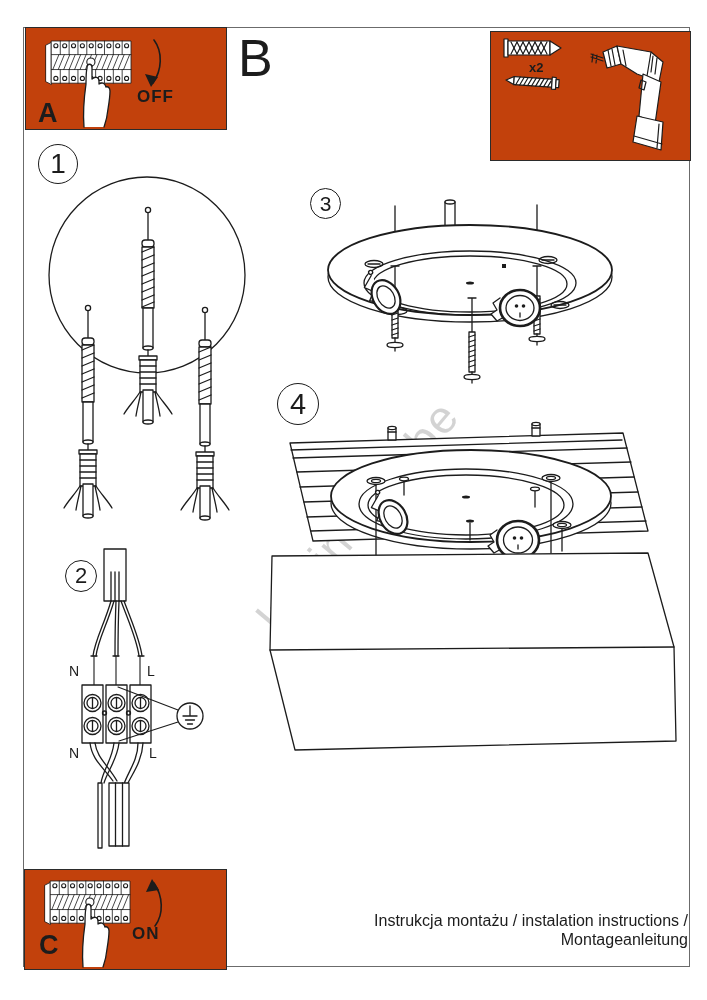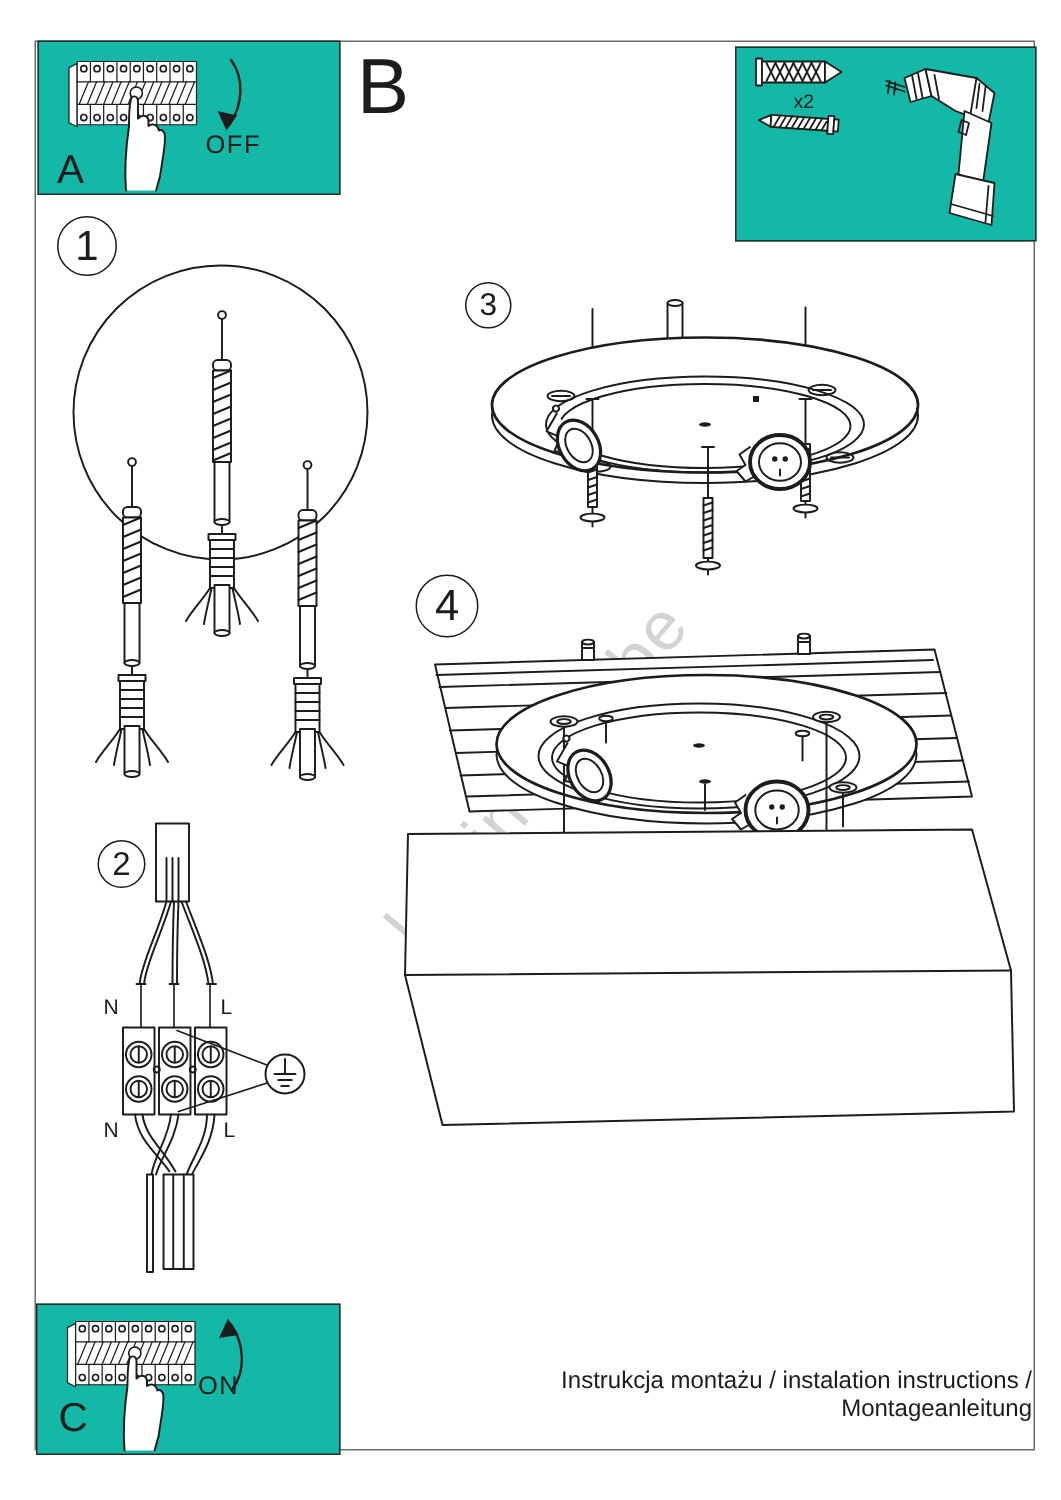--- a/index.html
+++ b/index.html
@@ -1,21 +1,21 @@
 <!DOCTYPE html>
 <html><head>
 <meta charset="utf-8">
 <style>
   html,body{margin:0;padding:0;background:#ffffff;}
   .page{position:relative;width:707px;height:1000px;background:#fff;overflow:hidden;
         font-family:"Liberation Sans", sans-serif;color:#1c1c1c;}
   .abs{position:absolute;}
   svg{display:block;overflow:visible;}
   .frame{left:23px;top:27px;width:667px;height:940px;border:1px solid #6b6b6b;box-sizing:border-box;}
-  .panel-box{border:1.5px solid #2b2b2b;box-sizing:border-box;background:#14b8a6;}
+  .panel-box{border:1.5px solid #2b2b2b;box-sizing:border-box;background:#c2410c;font-weight:bold;}
   .box-a{left:25px;top:27px;width:202px;height:103px;}
   .box-c{left:24px;top:869px;width:203px;height:101px;}
   .box-parts{left:490px;top:31px;width:201px;height:130px;}
   .big-letter{font-size:52px;line-height:1;}
   .corner-letter{font-size:27px;line-height:1;}
   .switch-word{font-size:17px;letter-spacing:1px;line-height:1;}
   .qty{font-size:13px;}
   .step-num{border:1.7px solid #1c1c1c;border-radius:50%;display:flex;align-items:center;justify-content:center;background:#fff;}
   .n1{left:38px;top:144px;width:38px;height:38px;font-size:28px;}
   .n2{left:65px;top:560px;width:30px;height:30px;font-size:22px;}
@@ -382,20 +382,20 @@
         <path d="M10,42 l9,-22 M18,42 l9,-22 M26,42 l9,-22 M34,42 l9,-22 M42,42 l9,-22 M50,42 l9,-22 M58,42 l9,-22 M66,42 l9,-22 M74,42 l9,-22 M82,42 l9,-22 M90,42 l9,-22 M98,42 l9,-22 M106,42 l9,-22 M114,42 l9,-22"></path>
         <circle cx="66" cy="31" r="6" fill="#fff" stroke-width="1.6"></circle>
       </g>
       <path fill="#fff" stroke-width="1.3" d="M58,97 C57,85 58,68 60,54 C60,48 60,42 61,38 C61,33 66,33 66,38 L66,49 C69,46 73,47 73,51 L73,54 C76,52 79,53 80,57 C82,56 84,58 84,61 C84,67 83,73 82,79 C81,89 79,94 78,97"></path>
       <g>
         <path d="M130,56 C139,44 138,26 129,13" stroke-width="1.6"></path>
         <polygon points="127,9 121,22 134,20" fill="#1c1c1c" stroke="none"></polygon>
       </g>
     </svg>
     <span class="abs corner-letter" style="left:14px;top:62px;">C</span>
-    <span class="abs switch-word" style="left:107px;top:45px;">ON</span>
+    <span class="abs switch-word" style="left:107px;top:55px;">ON</span>
   </div>
 
   <div class="abs footer">
     <div>Instrukcja montażu / instalation instructions / Montageanleitung</div>
   </div>
 
 </div>
 
 </body></html>

